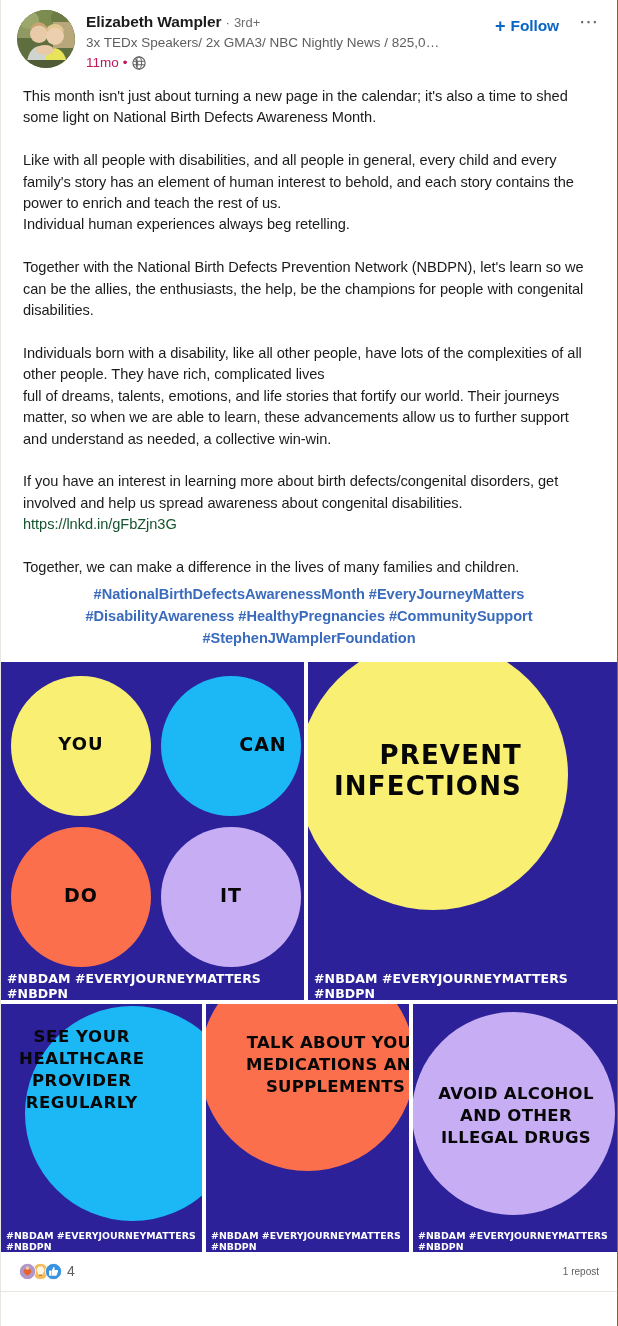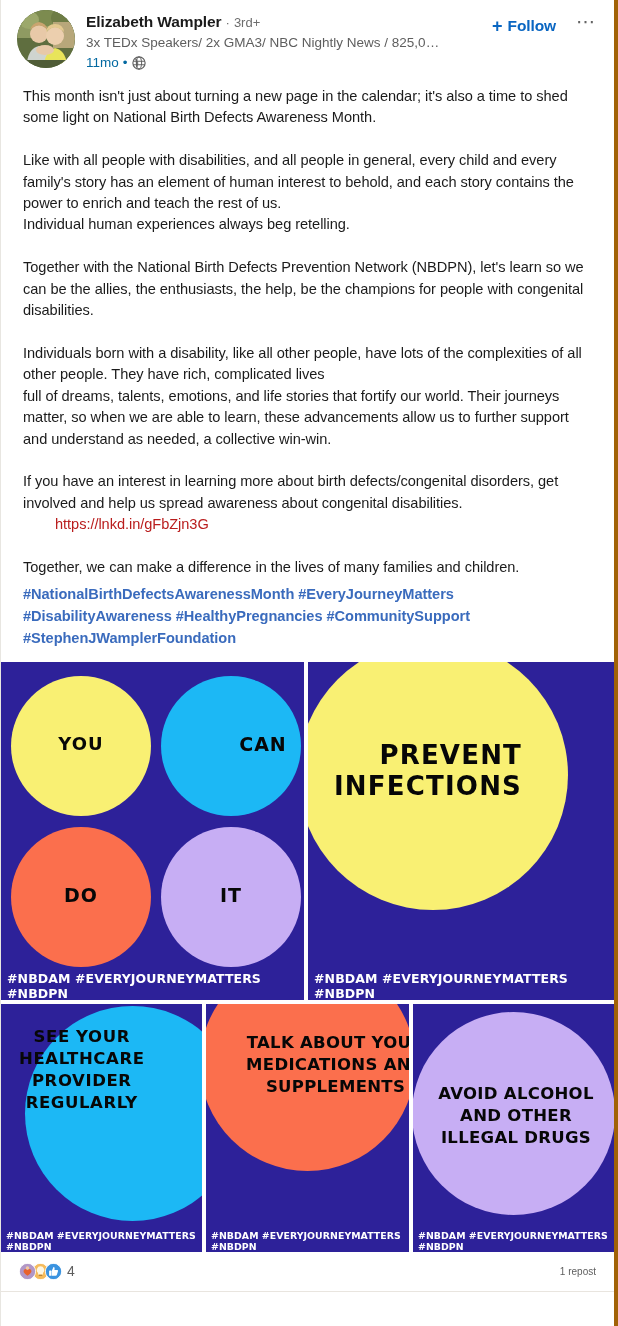--- a/index.html
+++ b/index.html
@@ -9,21 +9,21 @@
     font-family: "Liberation Sans", sans-serif;
   }
   #page {
     position: relative;
     width: 618px;
     height: 1326px;
     background: #ffffff;
     overflow: hidden;
     box-sizing: border-box;
     border-left: 1px solid #e8e6e1;
-    border-right: 4px solid #a16207;
+    border-right: 1px solid #a16207;
   }
 
   
   .post-header {
     display: flex;
     align-items: flex-start;
     padding: 10px 14px 0 16px;
     box-sizing: border-box;
   }
   .avatar {
@@ -71,21 +71,21 @@
     margin-top: 1px;
     white-space: nowrap;
     overflow: hidden;
     text-overflow: ellipsis;
     max-width: 360px;
   }
   .meta-row {
     display: flex;
     align-items: center;
     font-size: 13.5px;
-    color: #0369a1;
+    color: #be185d;
     line-height: 19px;
     margin-top: 1px;
   }
   .meta-dot { padding: 0 4px; }
   .globe-icon { display: inline-flex; align-items: center; }
 
   .header-actions {
     display: flex;
     align-items: flex-start;
     gap: 14px;
@@ -121,21 +121,21 @@
   
   .post-body {
     padding: 14px 22px 6px 22px;
     font-size: 14.6px;
     line-height: 21.4px;
     color: #1b1b1b;
     white-space: pre-wrap;
     word-wrap: break-word;
     letter-spacing: -0.05px;
   }
-  .post-body .link { color: #b91c1c; margin-left: 32px; }
+  .post-body .link { color: #14532d; }
   .tags-block {
     padding: 0 22px 12px 22px;
     font-size: 14.6px;
     line-height: 21.8px;
     color: #3a6bbd;
     font-weight: 600;
     white-space: pre-wrap;
     letter-spacing: -0.05px;
   }
 
@@ -290,21 +290,21 @@
 
 <span>Together with the National Birth Defects Prevention Network (NBDPN), let's learn so we can be the allies, the enthusiasts, the help, be the champions for people with congenital disabilities.</span>
 
 <span>Individuals born with a disability, like all other people, have lots of the complexities of all other people. They have rich, complicated lives
 full of dreams, talents, emotions, and life stories that fortify our world. Their journeys matter, so when we are able to learn,  these advancements allow us to further support and understand as needed, a collective win-win.</span>
 
 <span>If you have an interest in learning more about birth defects/congenital disorders, get involved and help us spread awareness about congenital disabilities. </span><span class="link">https://lnkd.in/gFbZjn3G</span>
 
 <span>Together, we can make a difference in the lives of many families and children.</span></div>
 
-  <div class="tags-block" style="white-space: pre-line;">#NationalBirthDefectsAwarenessMonth #EveryJourneyMatters
+  <div class="tags-block" style="white-space: pre-line; text-align: center;">#NationalBirthDefectsAwarenessMonth #EveryJourneyMatters
 #DisabilityAwareness #HealthyPregnancies #CommunitySupport
 #StephenJWamplerFoundation</div>
 
   <div class="collage">
 
     <div class="collage-row row-top">
 
       <div class="panel" style="width:303px;height:338px;">
         <div class="circle" style="left:10px;top:14px;width:140px;height:140px;background:#f9f073;">
           <div class="circ-label" style="top: 57px; font-size: 18px; white-space: pre-line;">YOU</div>

